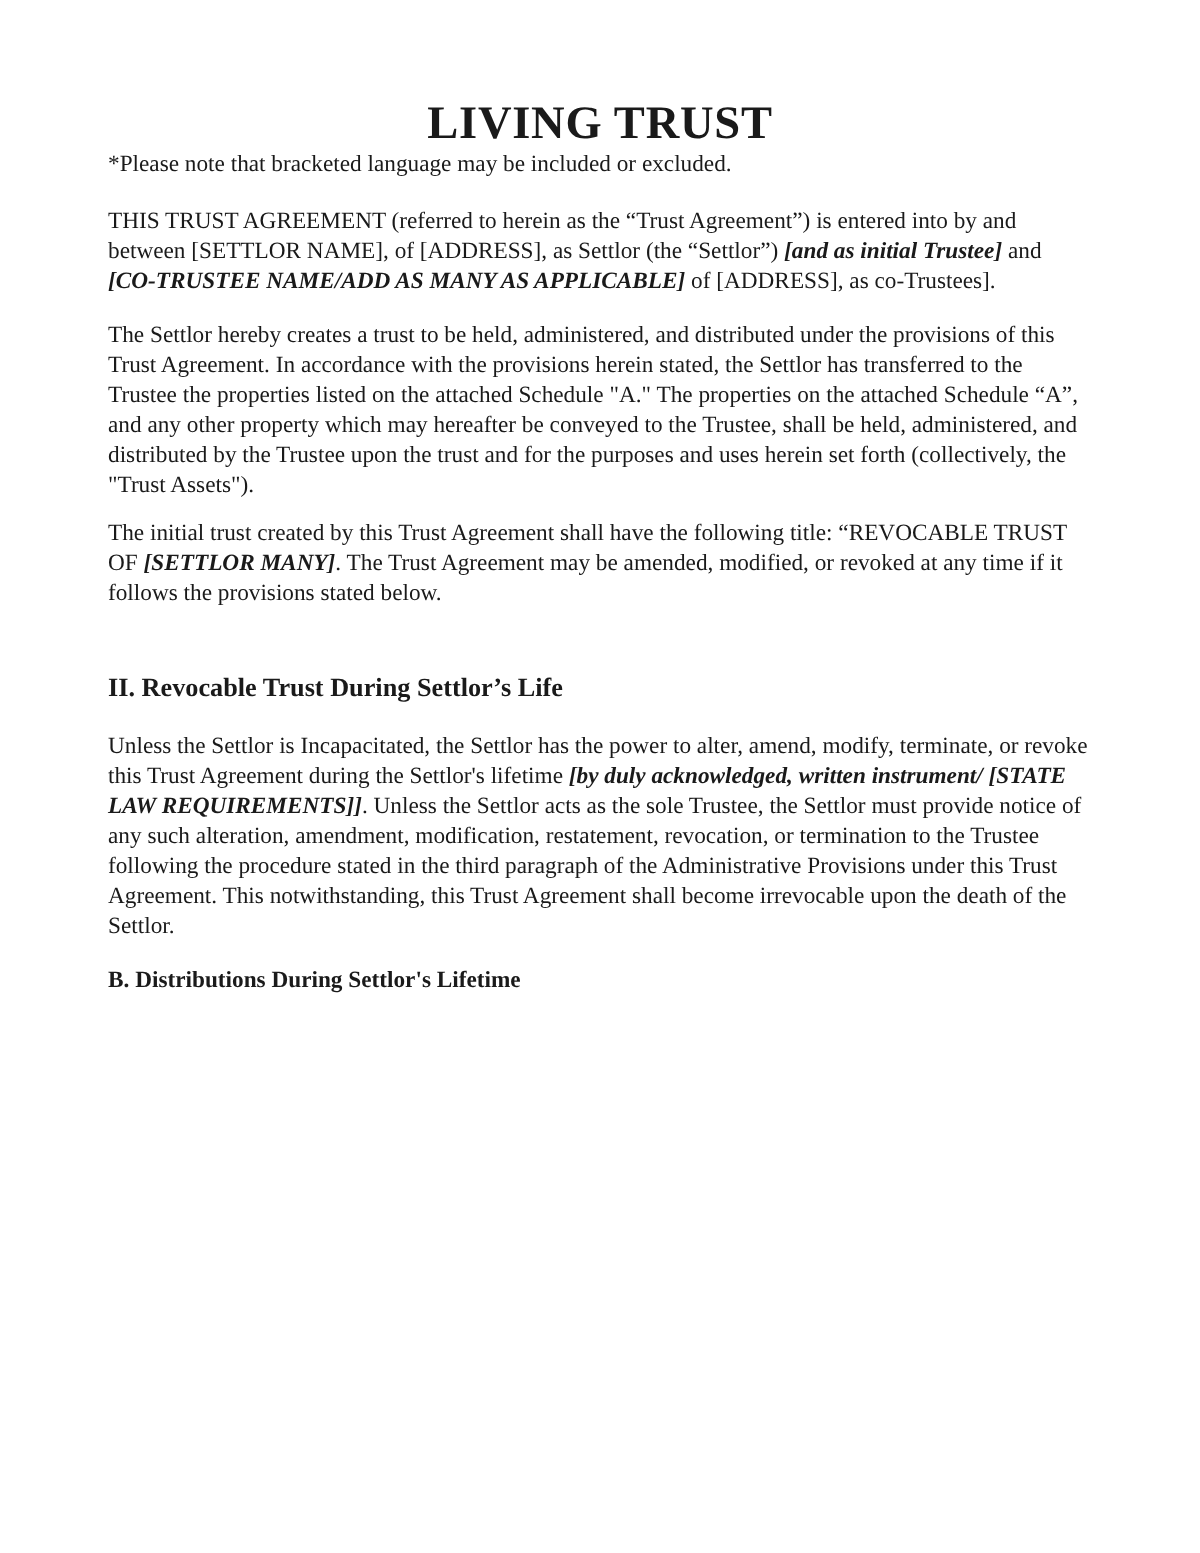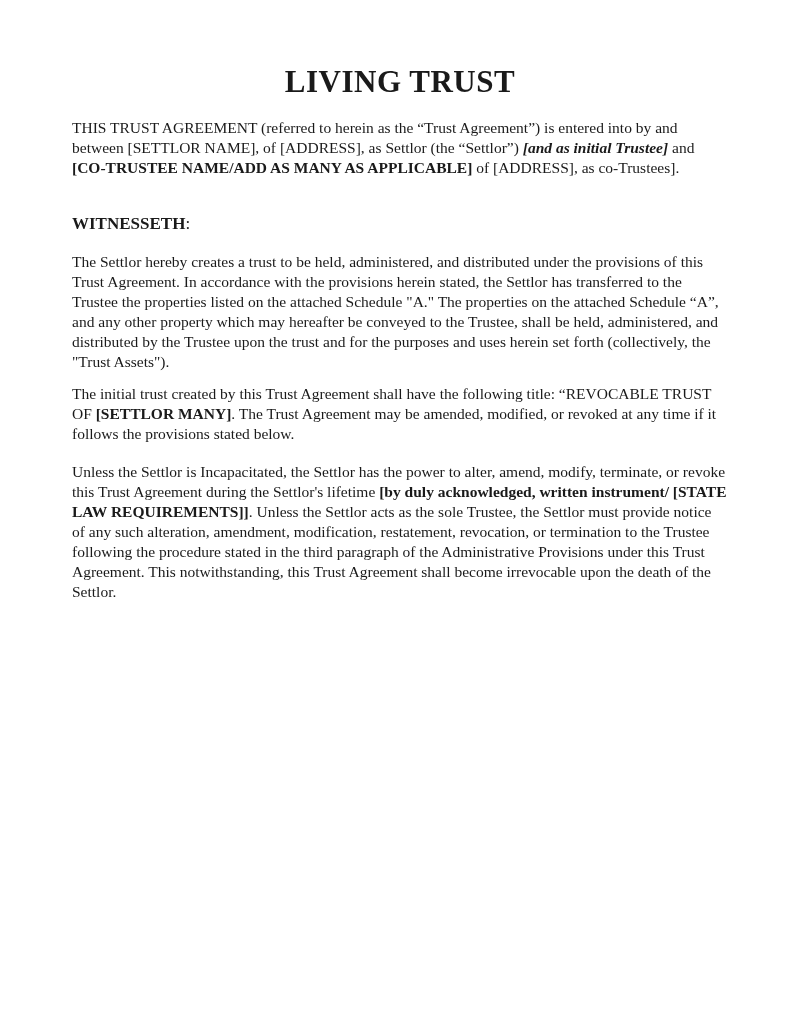--- a/index.html
+++ b/index.html
@@ -46,21 +46,21 @@
     font-size: 17px !important;
     line-height: 24px !important;
     font-weight: 400 !important;
   }
   .heading2 {
     font-weight: 700 !important;
   }
   .seg-plain  { }
   .seg-bold   { font-weight: 700; }
   .seg-italic { font-style: italic; font-weight: bold; }
-  .seg-bolditalic { font-weight: 700; }
+  .seg-bolditalic { font-weight: 700; font-style: italic; }
   
   .b0 { margin-top: 18px !important; }
   .b1 { margin-top: 34px !important; }
   .b2 { margin-top: 16px !important; }
   .b3 { margin-top: 19px !important; }
   .b4 { margin-top: 34px !important; }
   .b5 { margin-top: 12px !important; }
   .b6 { margin-top: 40px !important; }
   .b7 { margin-top: 8px  !important; }
   .b8 { margin-top: 18px !important; }
@@ -98,26 +98,28 @@
   }
   .logo-law { font-weight: 700; color: #1c1c1f; }
   .logo-district { font-weight: 400; color: #3a3a3e; }
 </style>
 </head>
 <body>
 
 <div class="page">
   <div class="content">
     <h1 class="doc-title">LIVING TRUST</h1>
+    <p class="note">*Please note that bracketed language may be included or excluded.</p>
     <div>
         <p class="paragraph b0"><span class="seg-plain">THIS TRUST AGREEMENT (referred to herein as the “Trust Agreement”) is entered into by and between [SETTLOR NAME], of [ADDRESS], as Settlor (the “Settlor”) </span><span class="seg-italic">[and as initial Trustee]</span><span class="seg-plain"> and </span><span class="seg-bolditalic">[CO-TRUSTEE NAME/ADD AS MANY AS APPLICABLE]</span><span class="seg-plain"> of [ADDRESS], as co-Trustees].</span></p>
-        <h2 class="witness b1"><span class="seg-bold">WITNESSETH</span><span class="seg-plain">:</span></h2>
         <p class="paragraph b2"><span class="seg-plain">The Settlor hereby creates a trust to be held, administered, and distributed under the provisions of this Trust Agreement. In accordance with the provisions herein stated, the Settlor has transferred to the Trustee the properties listed on the attached Schedule "A." The properties on the attached Schedule “A”, and any other property which may hereafter be conveyed to the Trustee, shall be held, administered, and distributed by the Trustee upon the trust and for the purposes and uses herein set forth (collectively, the "Trust Assets").</span></p>
         <p class="paragraph b5"><span class="seg-plain">The initial trust created by this Trust Agreement shall have the following title: “REVOCABLE TRUST OF </span><span class="seg-bolditalic">[SETTLOR MANY]</span><span class="seg-plain">. The Trust Agreement may be amended, modified, or revoked at any time if it follows the provisions stated below.</span></p>
+        <h2 class="heading1 b6"><span class="seg-plain">II. Revocable Trust During Settlor’s Life</span></h2>
         <p class="paragraph b8"><span class="seg-plain">Unless the Settlor is Incapacitated, the Settlor has the power to alter, amend, modify, terminate, or revoke this Trust Agreement during the Settlor's lifetime </span><span class="seg-bolditalic">[by duly acknowledged, written instrument/ [STATE LAW REQUIREMENTS]]</span><span class="seg-plain">. Unless the Settlor acts as the sole Trustee, the Settlor must provide notice of any such alteration, amendment, modification, restatement, revocation, or termination to the Trustee following the procedure stated in the third paragraph of the Administrative Provisions under this Trust Agreement. This notwithstanding, this Trust Agreement shall become irrevocable upon the death of the Settlor.</span></p>
+        <h3 class="heading2 b9"><span class="seg-plain">B. Distributions During Settlor's Lifetime</span></h3>
       </div>
   </div>
 
   <div class="footer">
     <div class="logo">
       <span style="display:inline-block; line-height:0;">
         <svg width="22" height="27" viewBox="0 0 22 27" aria-hidden="true">
           <g transform="skewY(-14)">
             <rect x="2" y="8" width="17" height="7.2" fill="#8a8a8a"></rect>
             <rect x="1" y="16" width="17" height="7.2" fill="#666666"></rect>

